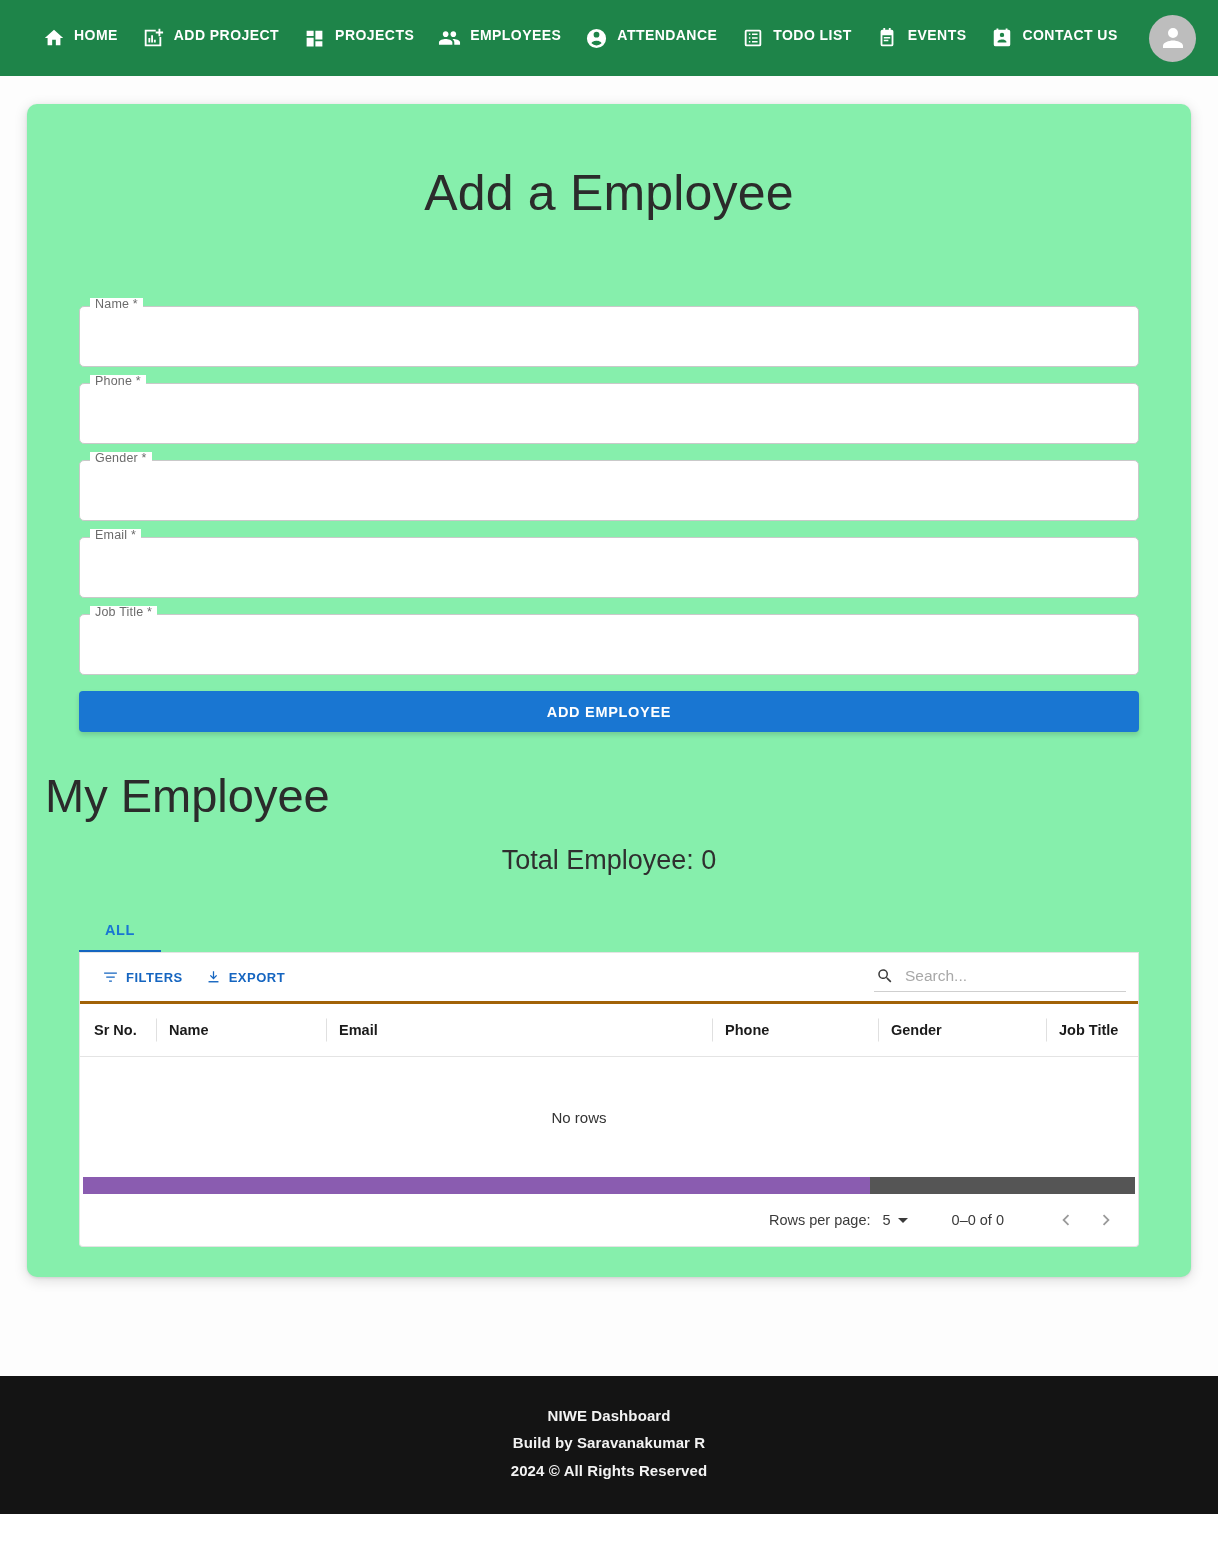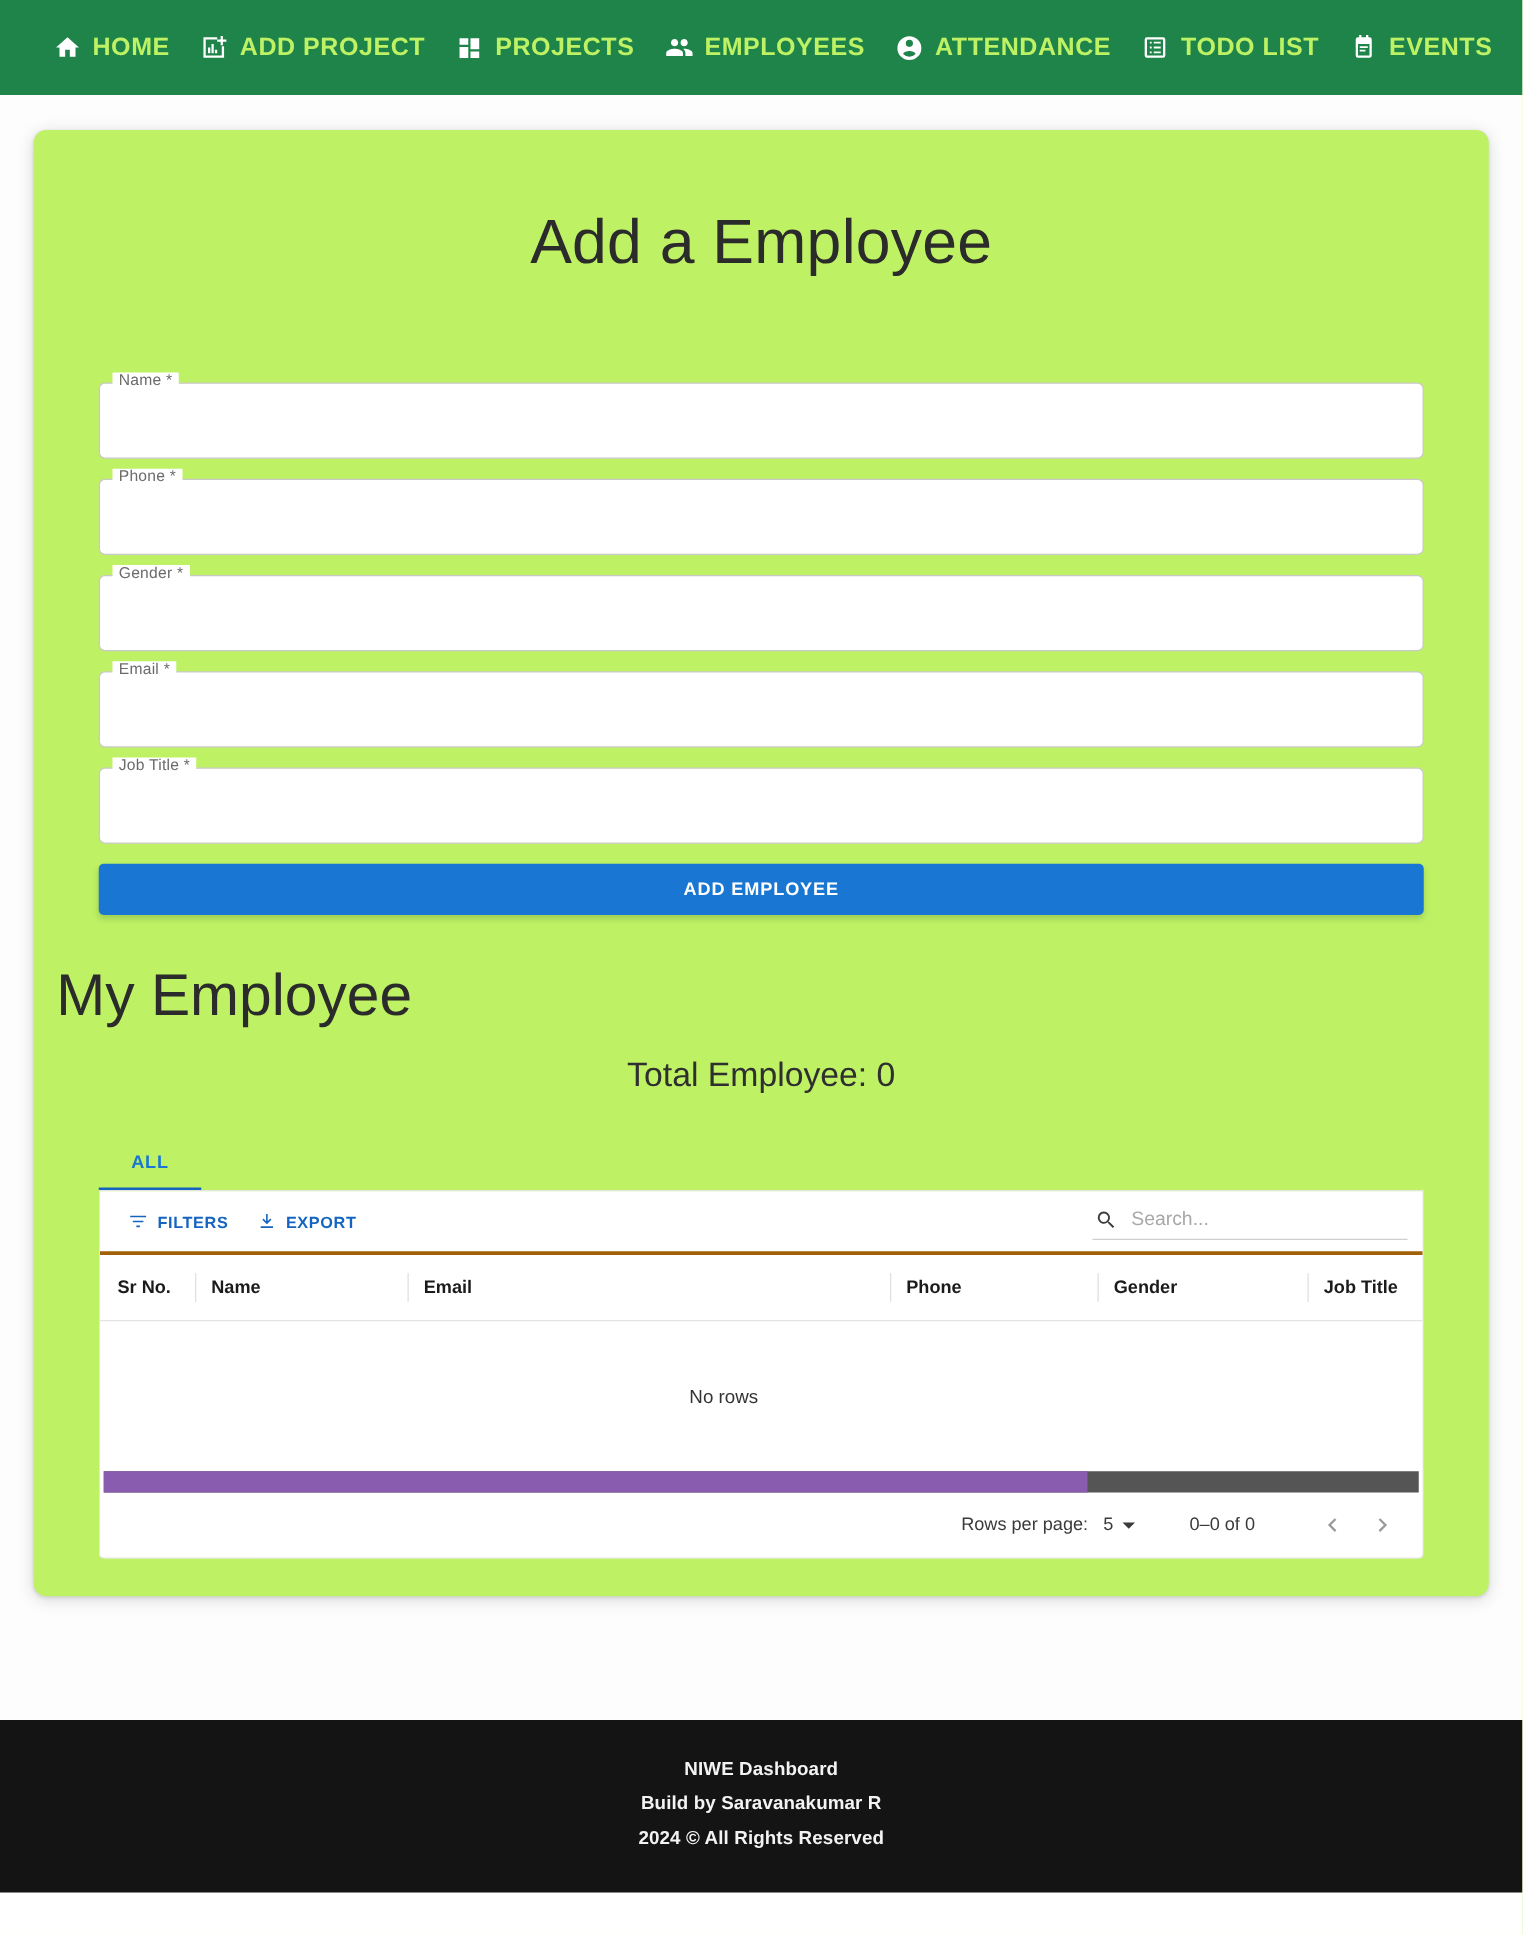--- a/index.html
+++ b/index.html
@@ -19,22 +19,22 @@
     display: flex;
     align-items: center;
     padding: 0 22px 0 30px;
     position: relative;
     z-index: 5;
   }
   .nav-items { display: flex; align-items: center; flex: 1; gap: 0px; }
   .nav-item {
     display: flex; align-items: flex-start;
     gap: 9px;
-    color: #bef264;
-    font-size: 20px;
+    color: #ffffff;
+    font-size: 14px;
     font-weight: 700;
     letter-spacing: .45px;
     padding: 8px 12px;
     cursor: pointer;
     white-space: nowrap;
   }
   .nav-item .ic { display: flex; align-items: center; justify-content: center; width: 23px; height: 23px; }
   .nav-item svg { display: block; fill: #ffffff; }
   .avatar {
     width: 47px; height: 47px;
@@ -47,21 +47,21 @@
   }
   .avatar svg { fill: #ffffff; display: block; }
 
   
   .page {
     background: #fdfdfd;
     padding: 28px 27px 56px 27px;
     min-height: 1300px;
   }
   .card {
-    background: #bef264;
+    background: #86efac;
     border-radius: 10px;
     box-shadow: 0 3px 14px rgba(0,0,0,.14), 0 1px 3px rgba(0,0,0,.10);
     padding: 34px 18px 30px 18px;
   }
   .page-title {
     text-align: center;
     font-size: 50px;
     font-weight: 400;
     color: #2b2b2b;
     margin: 26px 0 0 0;

